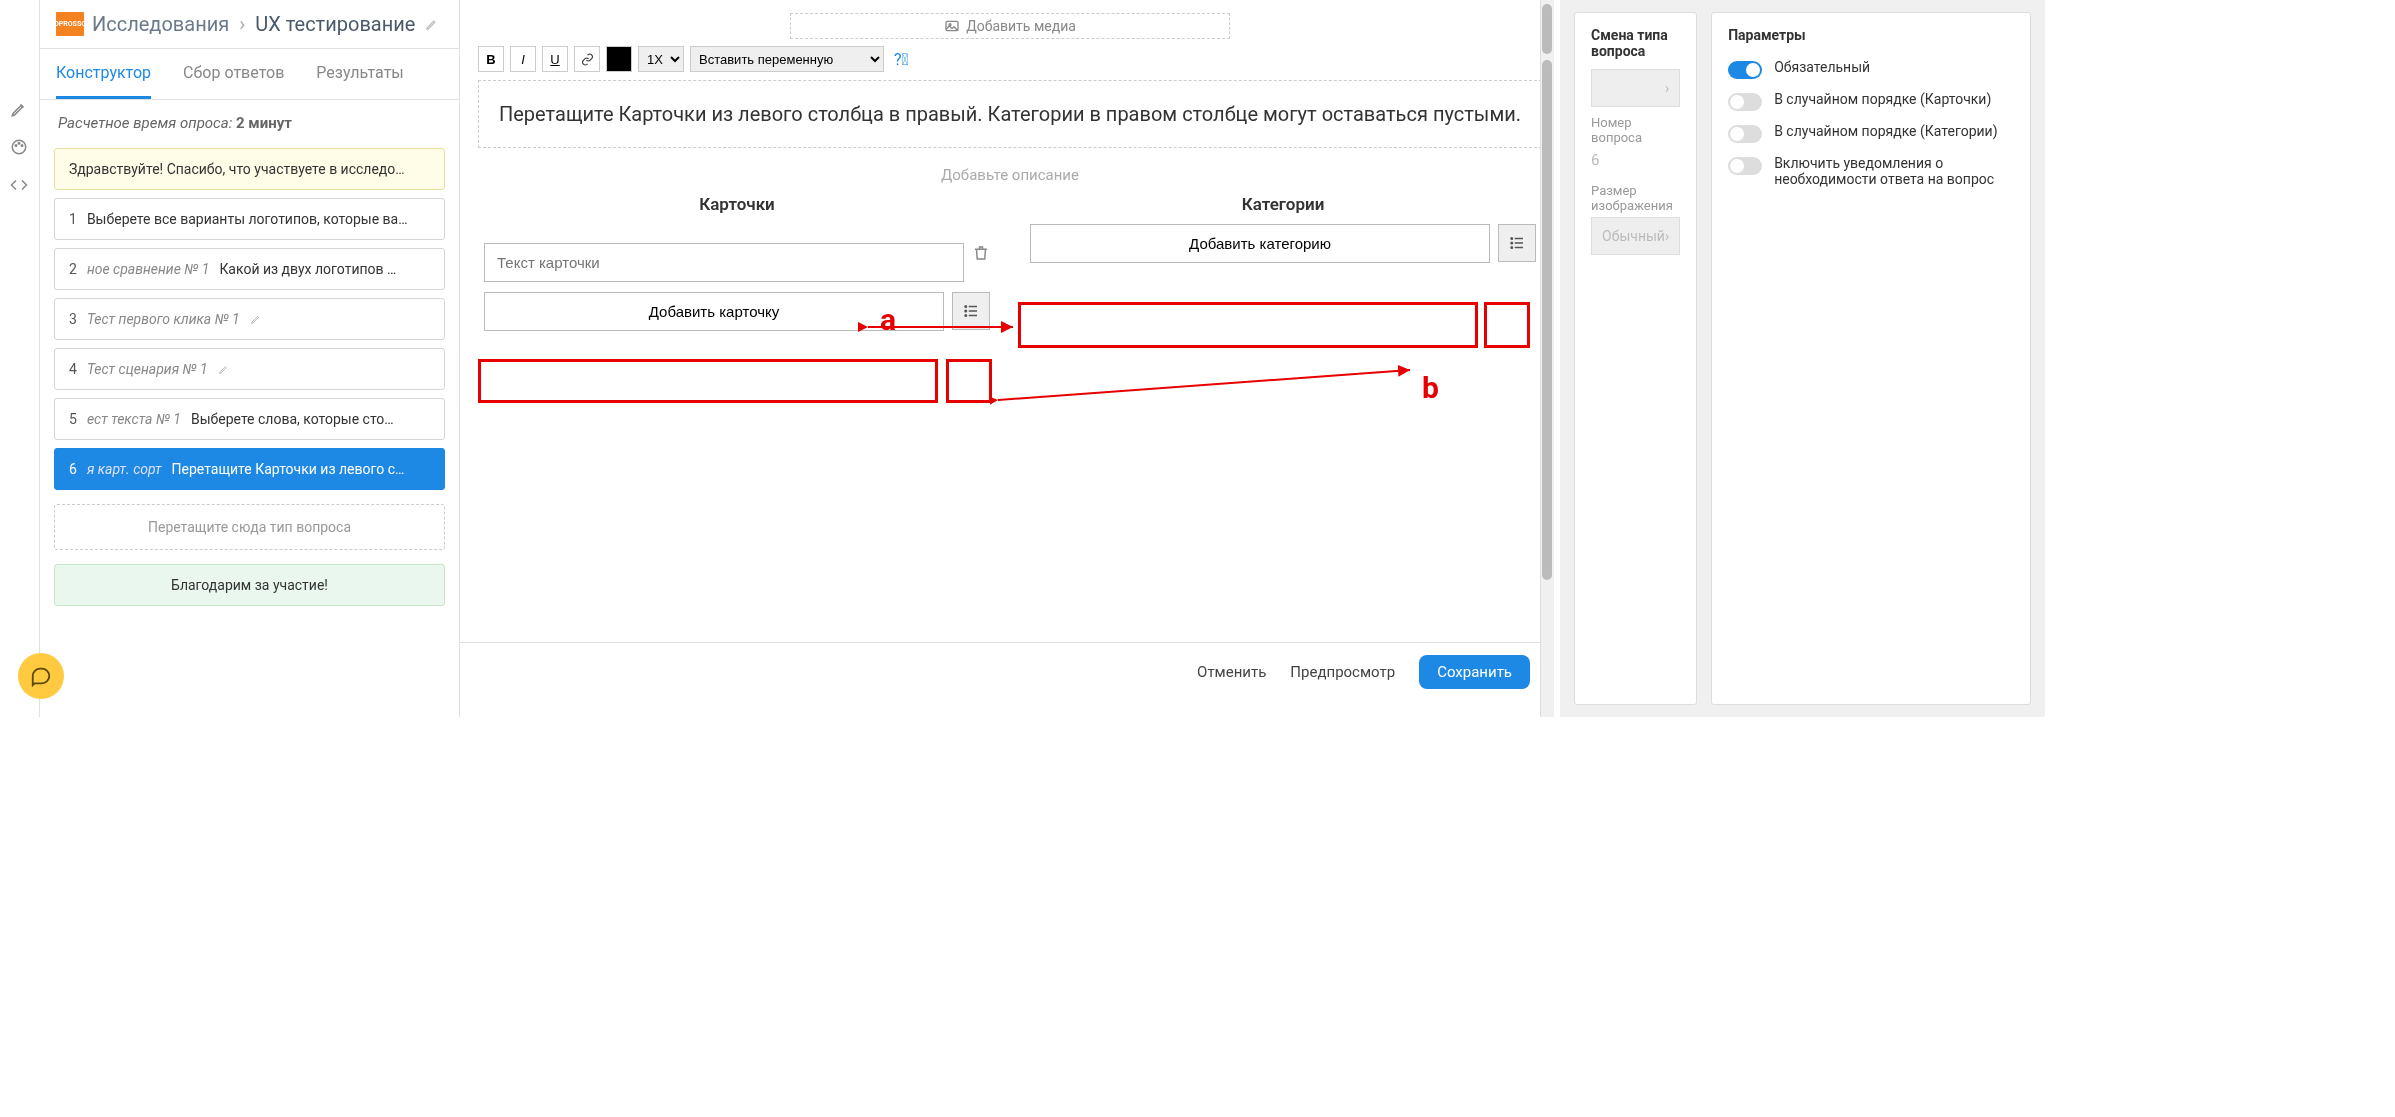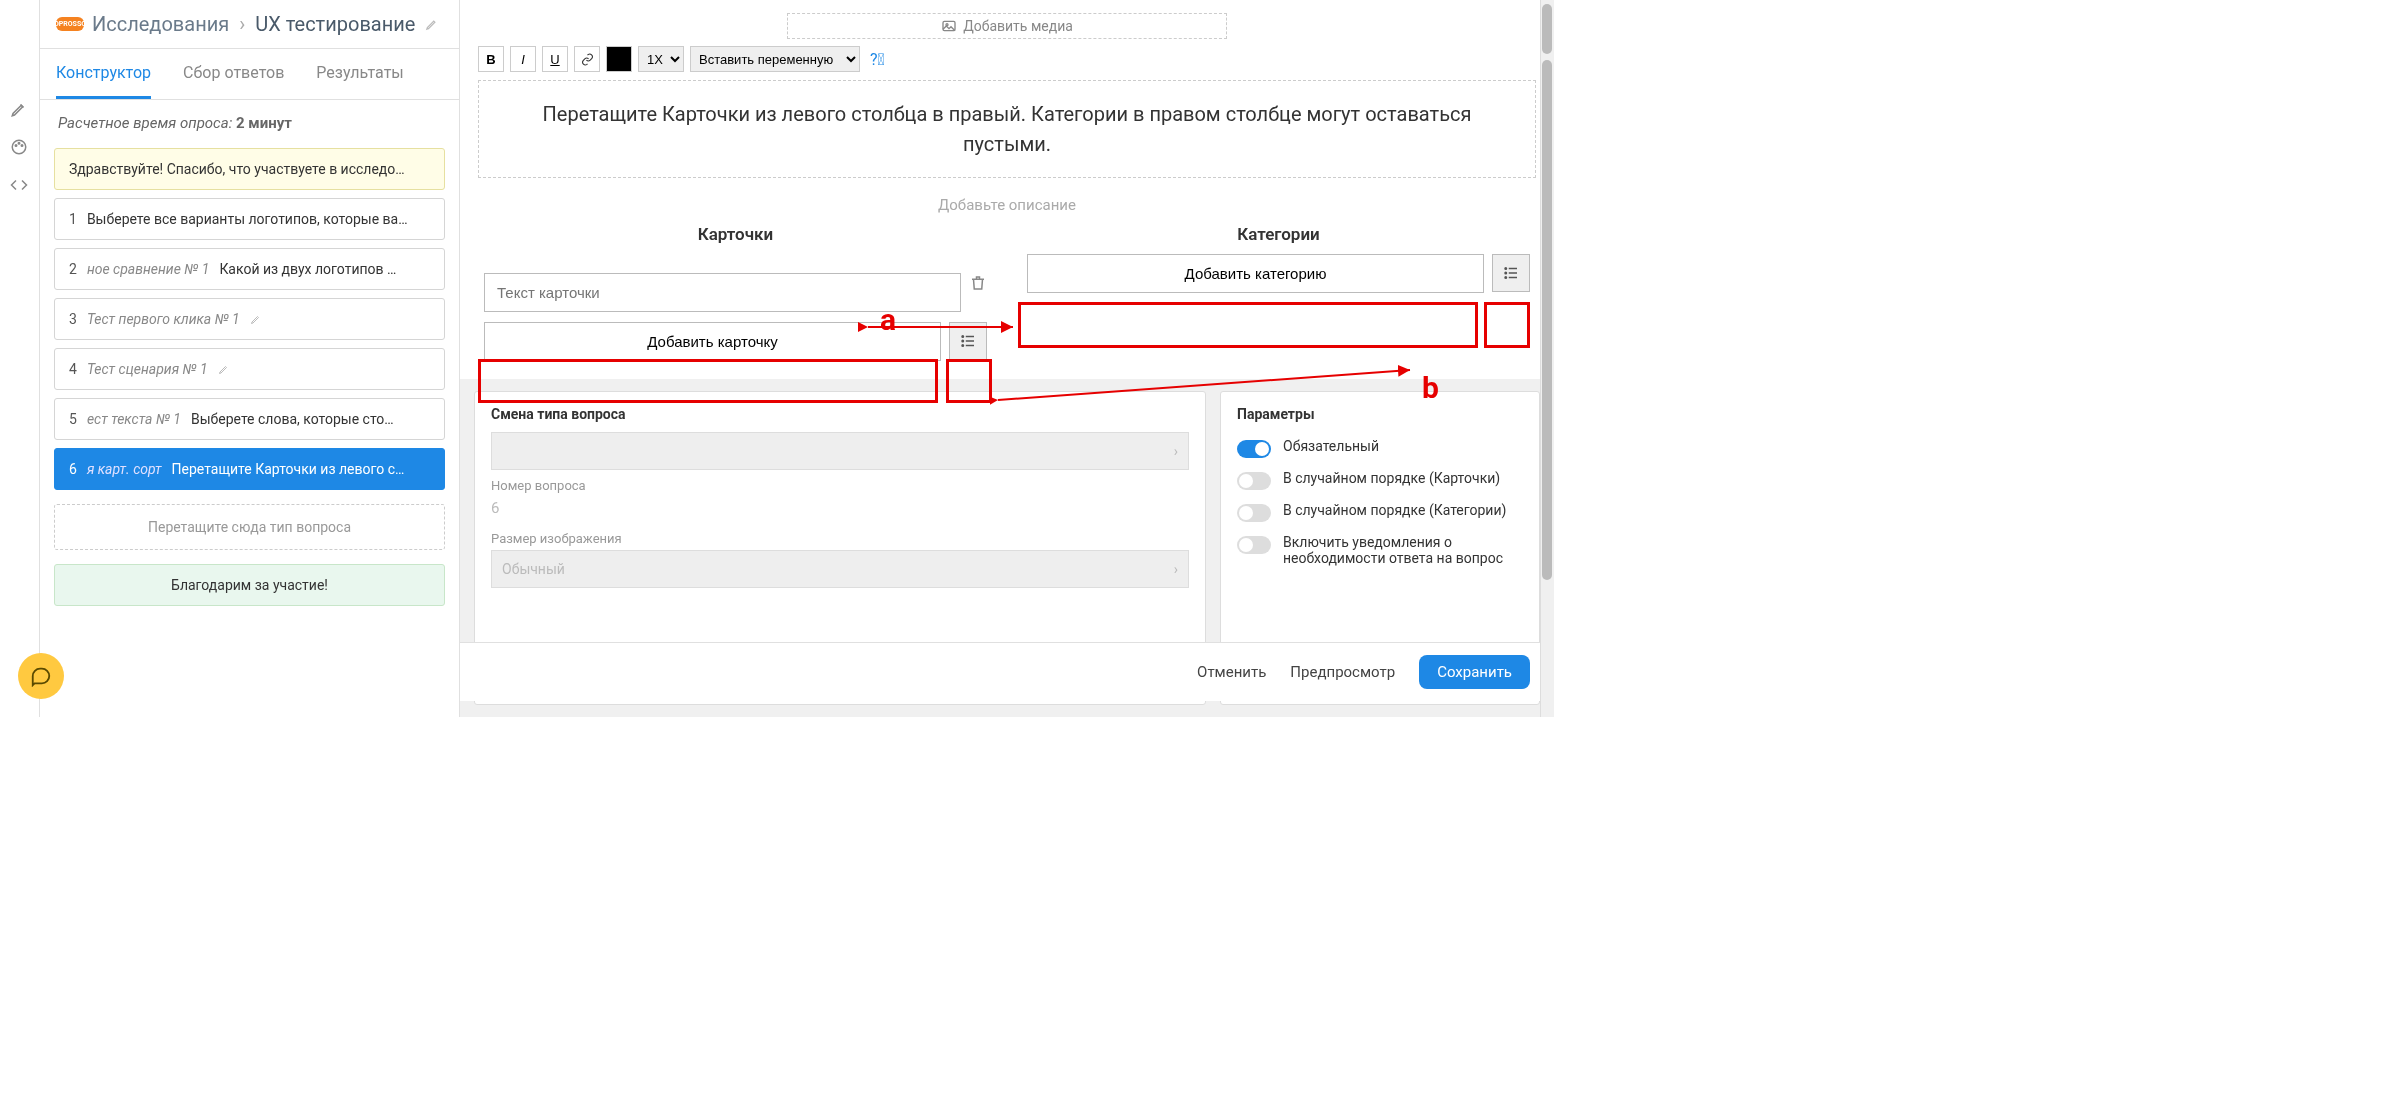--- a/index.html
+++ b/index.html
@@ -2,21 +2,21 @@
 <html><head>
 <meta charset="utf-8">
 <style>
 * { box-sizing: border-box; margin: 0; padding: 0; }
 body { font-family: -apple-system, BlinkMacSystemFont, "Segoe UI", Roboto, sans-serif; font-size: 14px; color: #333; background: #fff; overflow: hidden; }
 .app { display: flex; height: 717px; width: 1554px; position: relative; }
 .left-rail { width: 40px; background: #fff; border-right: 1px solid #e0e0e0; display: flex; flex-direction: column; align-items: center; padding-top: 100px; gap: 18px; }
 .left-rail .rail-icon { width: 20px; height: 20px; color: #888; cursor: pointer; }
 .sidebar { width: 420px; display: flex; flex-direction: column; border-right: 1px solid #e0e0e0; }
 .header { display: flex; align-items: center; padding: 12px 16px; gap: 8px; border-bottom: 1px solid #e0e0e0; }
-.logo { width: 28px; height: 14px; background: linear-gradient(to right,#f58220,#f58220); border-radius: 6px; font-size: 7px; font-weight: bold; color: #fff; display:flex; align-items:center; justify-content:center; }
+.logo { width: 28px; height: 24px; background: linear-gradient(to right,#f58220,#f58220); border-radius: 1px; font-size: 7px; font-weight: bold; color: #fff; display:flex; align-items:center; justify-content:center; }
 .breadcrumb { display: flex; align-items: center; gap: 10px; color: #6a7a8a; font-size: 20px; }
 .breadcrumb .sep { color: #aaa; }
 .breadcrumb .crumb2 { color: #4a5a6a; }
 .edit-mini { color: #bbb; font-size: 14px; }
 .tabs { display: flex; padding: 0 16px; gap: 32px; border-bottom: 1px solid #e0e0e0; }
 .tab { padding: 14px 0; color: #888; font-size: 16px; cursor: pointer; border-bottom: 3px solid transparent; }
 .tab.active { color: #1e88e5; border-bottom-color: #1e88e5; }
 .estimate { padding: 14px 18px 8px; color: #666; font-style: italic; font-size: 15px; }
 .estimate b { font-weight: bold; font-style: normal; }
 .qlist { padding: 8px 14px; display: flex; flex-direction: column; gap: 8px; overflow: auto; }
@@ -24,21 +24,21 @@
 .qitem.intro { background: #fffde7; border-color: #e6e0a0; }
 .qitem.outro { background: #e9f7ee; border-color: #c8e6c9; justify-content: center; }
 .qitem.active { background: #1e88e5; color: #fff; border-color: #1e88e5; }
 .qitem .num { color: #555; }
 .qitem.active .num { color: #fff; }
 .qitem .tag { font-style: italic; color: #888; }
 .qitem.active .tag { color: #e0e0ff; }
 .qitem .mini-edit { color: #bbb; font-size: 12px; }
 .qitem .qtext { overflow: hidden; text-overflow: ellipsis; }
 .dropzone { border: 1px dashed #ccc; border-radius: 3px; padding: 14px; text-align: center; color: #999; margin: 6px 0; }
-.main { flex: 1; display: flex; flex-direction: column; background: #f0f0f0; position: relative; }
+.main { flex: 1; display: flex; background: #f0f0f0; position: relative; }
 .canvas { background: #fff; margin: 0; padding: 16px 18px 18px; flex: 0 0 auto; }
 .add-media { border: 1px dashed #ccc; width: 440px; margin: 0 auto 4px; padding: 4px 10px; color: #888; display:flex; align-items:center; gap:6px; font-size:14px; justify-content:center; position: relative; top: -3px; }
 .rte-toolbar { display: flex; align-items: center; gap: 6px; margin-bottom: 8px; }
 .rte-btn { border: 1px solid #ccc; background: #fff; width: 26px; height: 26px; display:flex; align-items:center; justify-content:center; font-size:13px; cursor:pointer; }
 .rte-btn.color { background: #000; }
 .rte-sel { border: 1px solid #ccc; height: 26px; font-size: 13px; padding: 0 4px; }
 .help-ic { color: #1e88e5; font-size: 16px; margin-left: 4px; }
 .qtitle { border: 1px dashed #ccc; padding: 18px 20px; text-align: center; font-size: 20px; color: #333; line-height: 1.5; }
 .qdesc { text-align: center; color: #aaa; padding: 18px 0 10px; font-size: 15px; }
 .columns { display: flex; gap: 40px; padding: 0 6px; }
@@ -191,21 +191,21 @@
         <button class="rte-btn" style="font-style:italic">I</button>
         <button class="rte-btn" style="text-decoration:underline">U</button>
         <button class="rte-btn">
             <svg viewBox="0 0 24 24" width="13" height="13" stroke="#333" fill="none" stroke-width="2">
               <path d="M10 13a5 5 0 0 0 7 0l3-3a5 5 0 0 0-7-7l-1 1"></path>
               <path d="M14 11a5 5 0 0 0-7 0l-3 3a5 5 0 0 0 7 7l1-1"></path>
             </svg>
           </button>
         <button class="rte-btn color"></button>
         <select class="rte-sel"><option>1X</option></select>
-        <select class="rte-sel" style="width:170px"><option>Вставить переменную</option></select>
+        <select class="rte-sel" style="width:194px"><option>Вставить переменную</option></select>
         <span class="help-ic">?⃝</span>
       </div>
       <div class="qtitle">Перетащите Карточки из левого столбца в правый. Категории в правом столбце могут оставаться пустыми.</div>
       <div class="qdesc">Добавьте описание</div>
       <div class="columns">
         <div class="col">
           <h3>Карточки</h3>
           <div class="input-row">
             <input class="text-inp" placeholder="Текст карточки" style="">
             <span class="del-ic">

